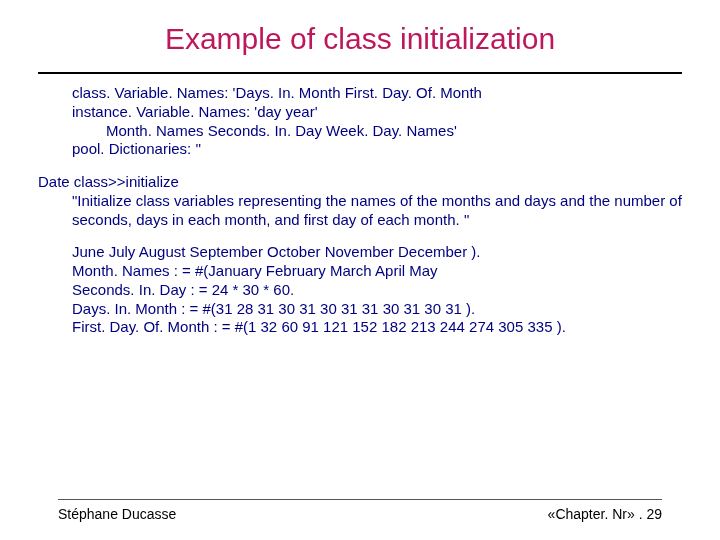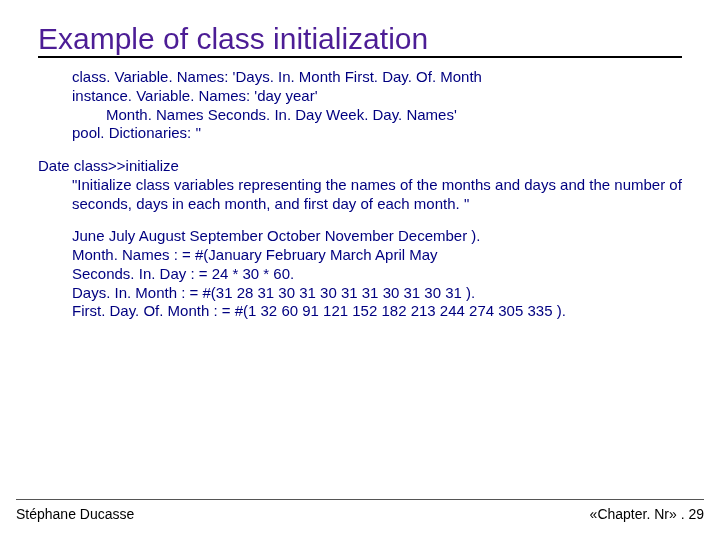--- a/index.html
+++ b/index.html
@@ -11,44 +11,45 @@
     font-family: "Comic Sans MS", cursive, sans-serif;
     color: #000080;
     position: relative;
     box-sizing: border-box;
   }
   .slide {
     padding: 18px 38px 0 38px;
   }
   .title {
     font-size: 30px;
-    color: #4c1d95;
-    margin: 4px 0 0 0;
+    color: #be185d;
+    margin: 4px 0 16px 0;
     font-weight: normal;
+    text-align: center;
   }
   .title-underline {
     border: none;
     border-top: 2px solid #000;
     margin: 0 0 10px 0;
   }
   .body-text {
     font-size: 15px;
     line-height: 1.25;
   }
   .para {
     margin-bottom: 14px;
   }
   .indent1 { padding-left: 34px; }
   .indent2 { padding-left: 68px; }
   .footer {
     position: absolute;
     left: 0;
     right: 0;
     bottom: 18px;
-    padding: 0 16px;
+    padding: 0 58px;
   }
   .footer-rule {
     border: none;
     border-top: 1px solid #555;
     margin: 0 0 6px 0;
   }
   .footer-row {
     display: flex;
     justify-content: space-between;
     font-size: 14px;

